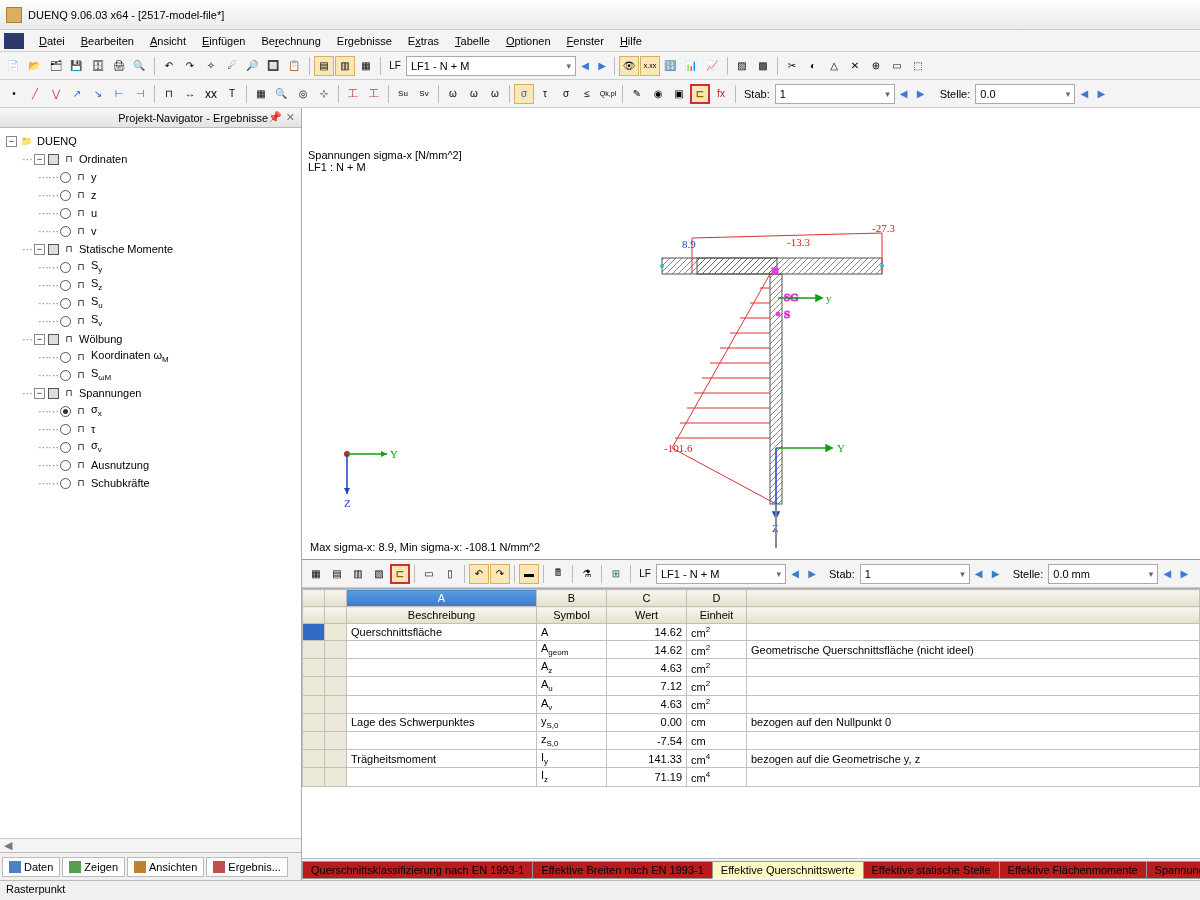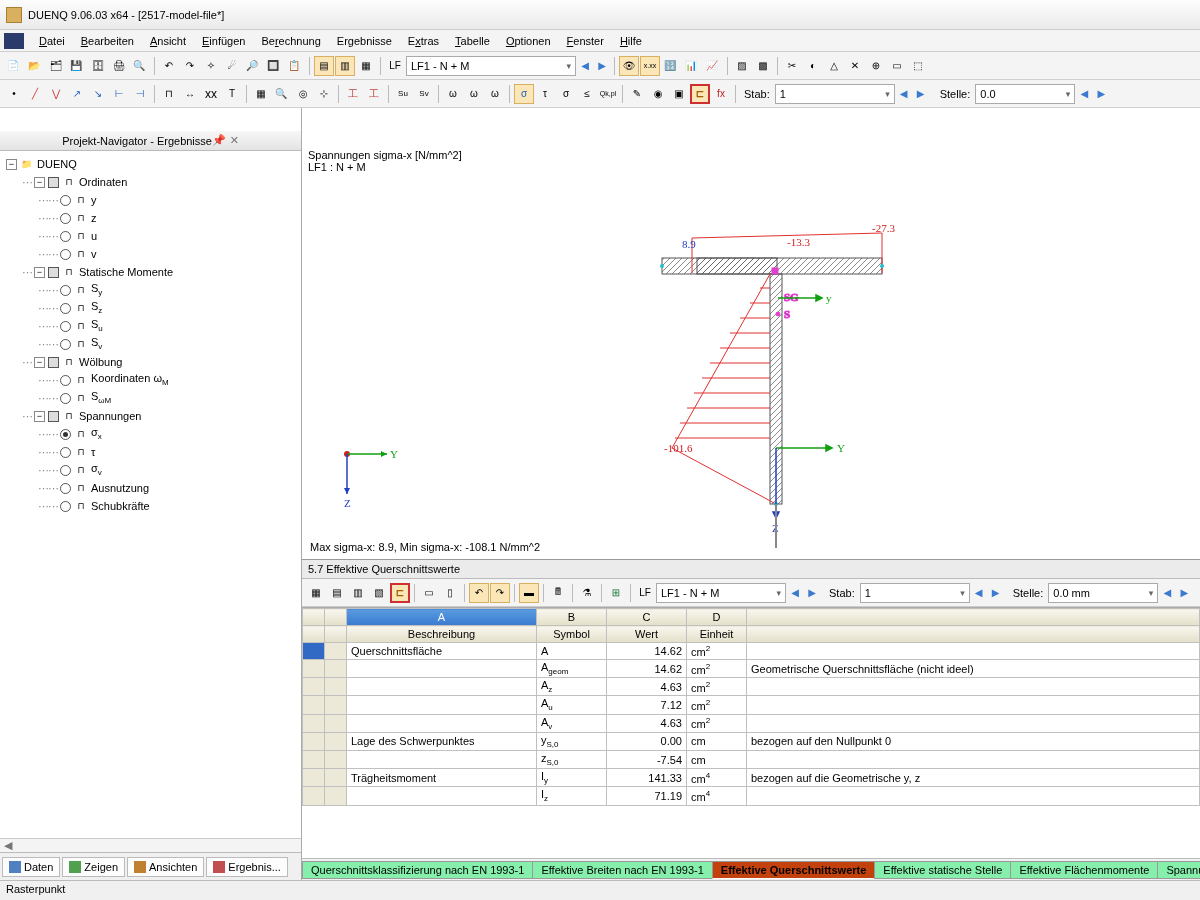--- a/index.html
+++ b/index.html
@@ -11,21 +11,21 @@
 .menubar span { padding: 2px 7px; cursor: default; }
 .menubar span u { text-decoration: underline; }
 .toolbar { height: 28px; background: #f4f4f4; display: flex; align-items: center; padding: 0 4px; gap: 1px; border-bottom: 1px solid #d0d0d0; }
 .tb-btn { width: 20px; height: 20px; display:flex; align-items:center; justify-content:center; border: 1px solid transparent; font-size:10px; }
 .tb-sep { width: 1px; height: 18px; background: #bbb; margin: 0 3px; }
 .tb-dropdown { height: 20px; border: 1px solid #aaa; background: white; padding: 0 18px 0 4px; display: flex; align-items: center; position: relative; min-width: 60px; }
 .tb-dropdown::after { content: "▾"; position: absolute; right: 4px; font-size: 9px; color: #666; }
 .tb-highlight { border: 2px solid #cc3030 !important; background:#fbe6b8; }
 .main-area { flex: 1; display: flex; min-height: 0; }
 .navigator { width: 302px; background: #fff; border-right: 1px solid #aaa; display: flex; flex-direction: column; }
-.nav-title { background: linear-gradient(#f7f7f7,#e3e3e3); padding: 3px 6px; border-bottom: 1px solid #bbb; display:flex; justify-content:center; align-items:center;margin-top:23px; }
+.nav-title { background: linear-gradient(#f7f7f7,#e3e3e3); padding: 3px 6px; border-bottom: 1px solid #bbb; display:flex; justify-content:flex-end; align-items:center; }
 .nav-title .ctrls { display:flex; gap:4px; font-size:9px; color:#777;}
 .tree { flex:1; overflow:auto; padding: 4px 2px; }
 .tree-row { display:flex; align-items:center; height:18px; white-space:nowrap; }
 .tree-row .expander { width:11px; height:11px; border:1px solid #888; font-size:9px; line-height:9px; text-align:center; margin-right:3px; background:#fff; cursor:default;}
 .tree-row .dots { color:#888; letter-spacing:-1px; margin-right:2px;}
 .tree-row .radio { width:11px; height:11px; border:1px solid #555; border-radius:50%; margin-right:3px; display:flex; align-items:center; justify-content:center;}
 .tree-row .radio.sel::after{content:"";width:5px;height:5px;background:#333;border-radius:50%;}
 .tree-row .chk { width:11px;height:11px;border:1px solid #555;margin-right:3px;background:#ddd;}
 .tree-row .ico { width:14px;height:14px;margin-right:3px;display:flex;align-items:center;justify-content:center;font-size:9px;}
 .nav-tabs { height: 28px; border-top:1px solid #bbb; display:flex; align-items:center; background:#f0f0f0; }
@@ -42,22 +42,22 @@
 .table-wrap { flex:1; overflow:auto; background:#fff; border-top:1px solid #aaa;}
 table { border-collapse:collapse; width:100%; }
 th, td { border:1px solid #c0c0c0; padding:1px 4px; height:17px; font-size:11px; text-align:left; background:#fff;}
 th { background:#ece9d8; text-align:center; font-weight:normal;}
 th.colhead { background: linear-gradient(#f9f7ef,#e3dfc9); }
 th.selcol { background: linear-gradient(#5a9be0,#3a7bd0); color:#fff;}
 td.rownum { background:#ece9d8; width:20px;}
 td.rownum.sel { background:#316ac5;}
 td.num { text-align:right; }
 .lp-tabs { height:22px; display:flex; align-items:center; background:#f0f0f0; border-top:1px solid #bbb; overflow:hidden;}
-.lp-tabs .tab { padding:2px 8px; border:1px solid #999; background:#86efac; margin-right:-1px; font-size:11px; white-space:nowrap;}
-.lp-tabs .tab.active { background:#c2410c; border-bottom-color:#fff; font-weight:bold;}
+.lp-tabs .tab { padding:2px 8px; border:1px solid #999; background:#b91c1c; margin-right:-1px; font-size:11px; white-space:nowrap;}
+.lp-tabs .tab.active { background:#fef9c3; border-bottom-color:#fff; font-weight:normal;}
 .statusbar { height:20px; background:#f0f0f0; border-top:1px solid #bbb; padding:2px 6px; font-size:11px;}
 sub { font-size:8px; vertical-align: sub;}
 sup { font-size:8px; vertical-align: super;}
 .arrow-btn { width:16px;height:18px;display:flex;align-items:center;justify-content:center;color:#3a7bd0;font-size:10px;border:1px solid transparent;}
 svg text { font-family: Tahoma; }
 </style>
 </head>
 <body>
 
 <div class="titlebar">
@@ -424,21 +424,20 @@
           <polygon points="55,15 49,12 49,18" fill="#10a010"></polygon>
         <text x="58" y="19" fill="#10a010" font-size="11">Y</text>
         <line x1="15" y1="15" x2="15" y2="55" stroke="#2040c0" stroke-width="1.5"></line>
           <polygon points="15,55 12,49 18,49" fill="#2040c0"></polygon>
         <text x="12" y="68" fill="#2040c0" font-size="11">Z</text>
       </svg>
       <div class="ftr">Max sigma-x: 8.9, Min sigma-x: -108.1 N/mm^2</div>
     </div>
 
     <div class="lower-panel">
-      <div class="lp-title">5.7 Effektive Querschnittswerte</div>
       <div class="lp-toolbar">
         <div class="tb-btn">▦</div>
         <div class="tb-btn">▤</div>
         <div class="tb-btn">▥</div>
         <div class="tb-btn">▧</div>
         <div class="tb-btn tb-highlight" style="color:#a06000;font-weight:bold">⊏</div>
         <div class="tb-sep"></div>
         <div class="tb-btn">▭</div>
         <div class="tb-btn">▯</div>
         <div class="tb-sep"></div>

